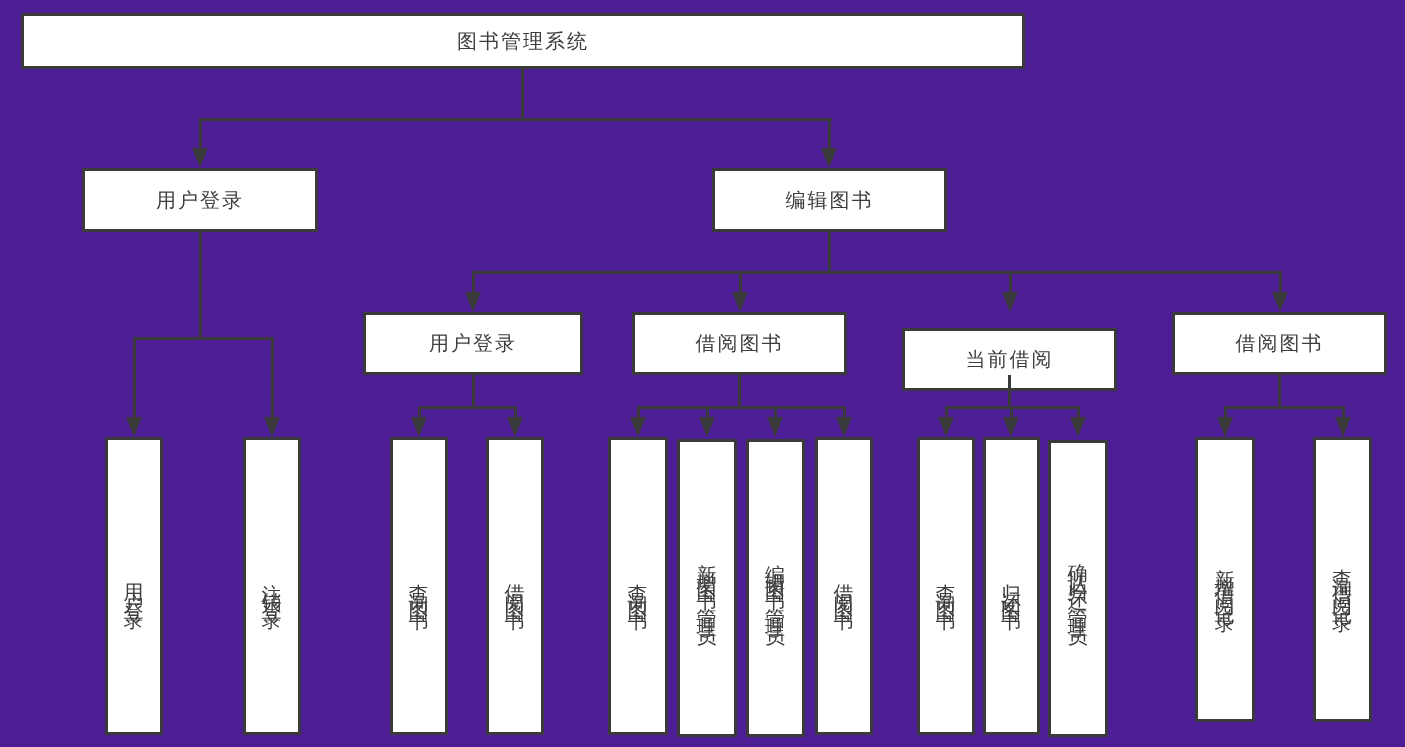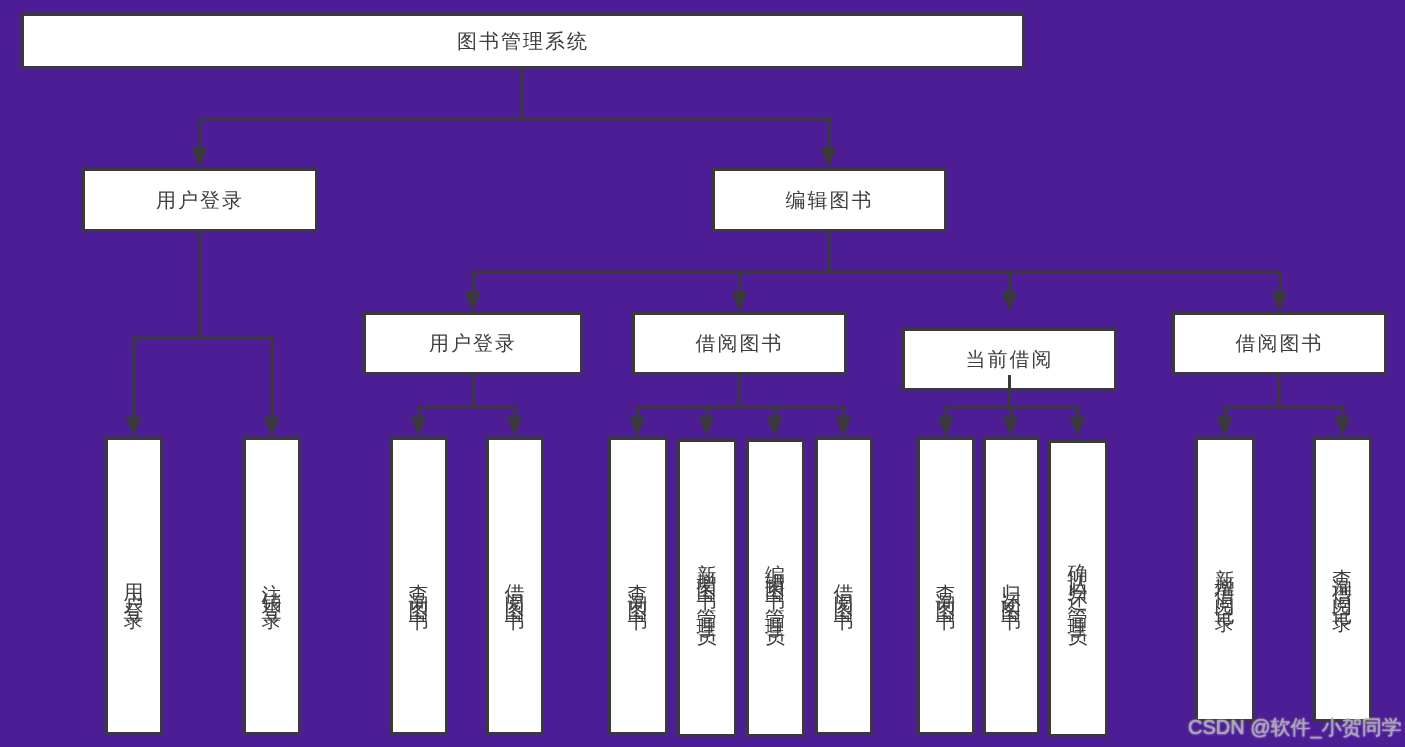--- a/index.html
+++ b/index.html
@@ -132,15 +132,14 @@
   <div class="node leaf" style="left:746px;top:439px;width:59px;height:298px;">编辑图书（管理员）</div>
   <div class="node leaf" style="left:815px;top:437px;width:58px;height:298px;">借阅图书</div>
 
   <div class="node leaf" style="left:917px;top:437px;width:58px;height:298px;">查询图书</div>
   <div class="node leaf" style="left:983px;top:437px;width:57px;height:298px;">归还图书</div>
   <div class="node leaf" style="left:1048px;top:440px;width:60px;height:297px;">确认归还（管理员）</div>
 
   <div class="node leaf" style="left:1195px;top:437px;width:60px;height:285px;">新增借阅记录</div>
   <div class="node leaf" style="left:1313px;top:437px;width:59px;height:285px;">查询借阅记录</div>
 
-  <div class="watermark">CSDN @软件_小贺同学</div>
 
 </div>
 
 </body></html>

